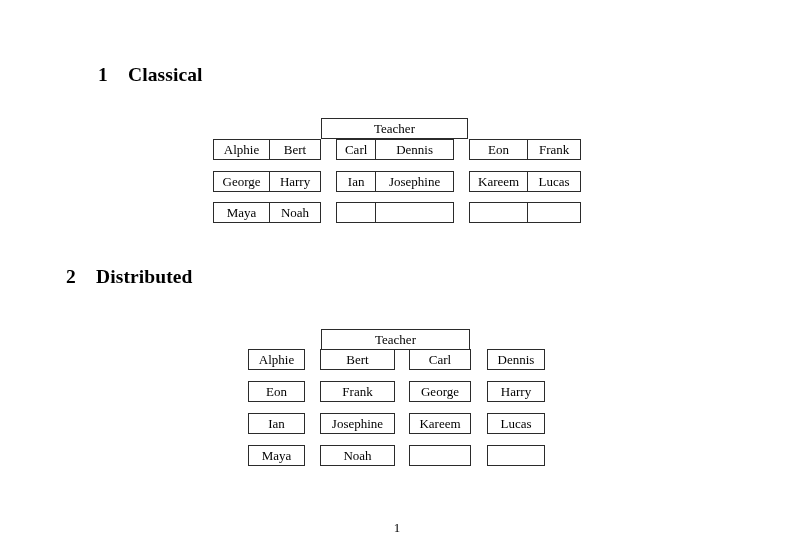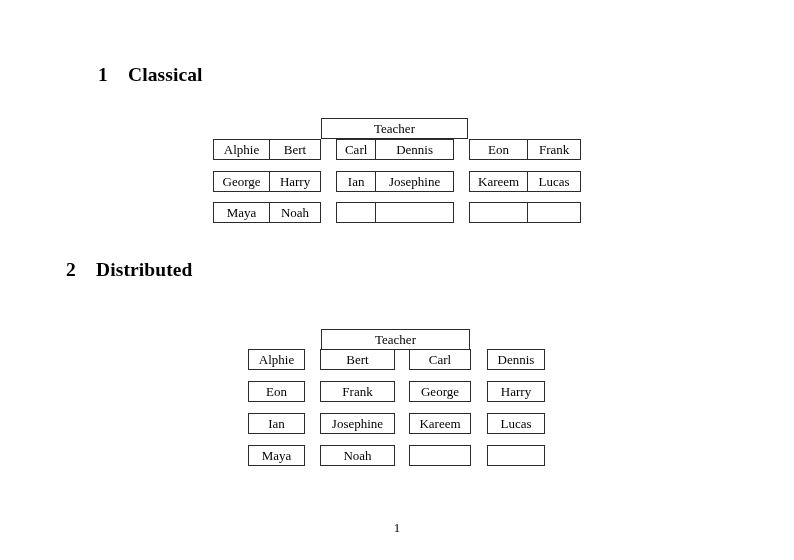--- a/index.html
+++ b/index.html
@@ -35,21 +35,21 @@
   }
   .section-heading .num {
     display: inline-block;
     width: 30px;
   }
   .section-heading .title {
     display: inline-block;
   }
 
   #heading-classical   { left: 66px; top: 64px; margin-left: 32px; }
-  #heading-distributed { left: 66px; top: 259px; }
+  #heading-distributed { left: 66px; top: 266px; }
 
   
   .lbox {
     position: absolute;
     box-sizing: border-box;
     border: 1px solid #2b2b2b;
     background: #ffffff;
     font-size: 13px;
     line-height: 1;
     display: flex;

